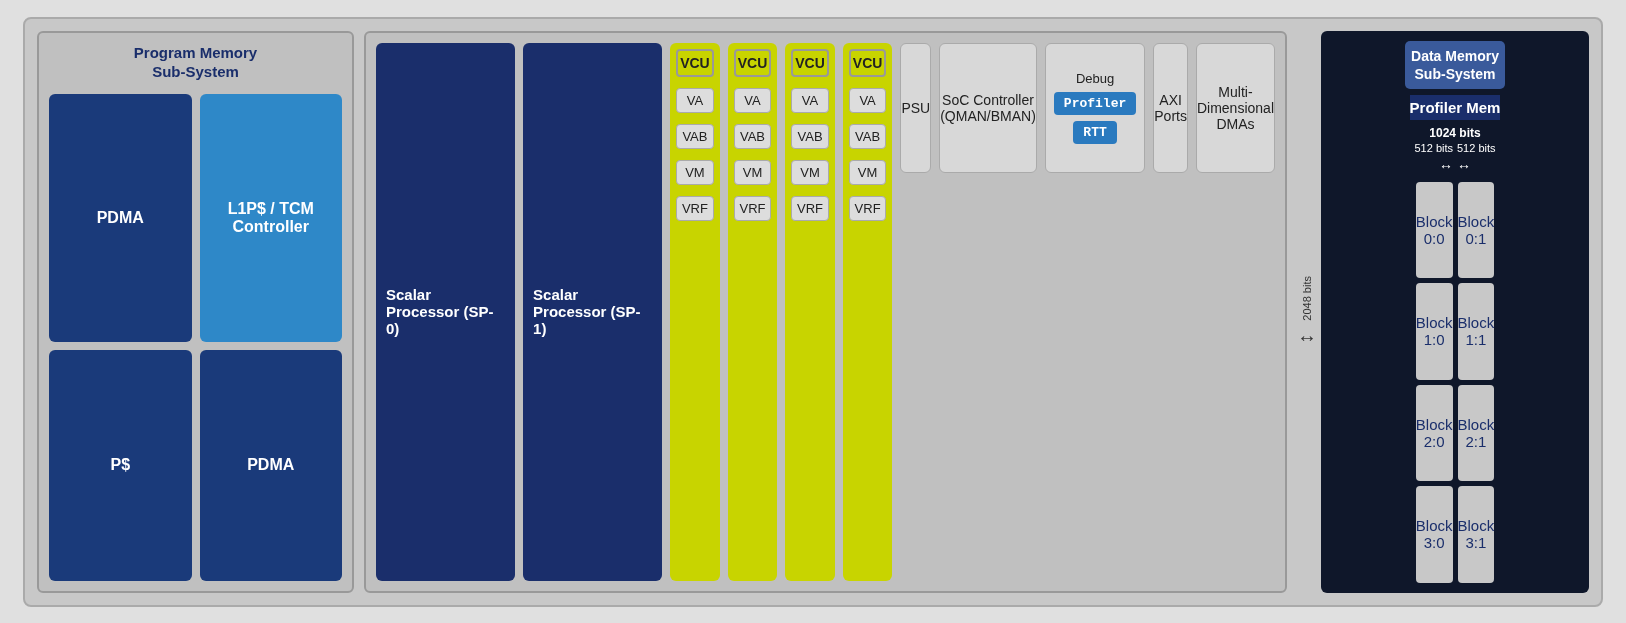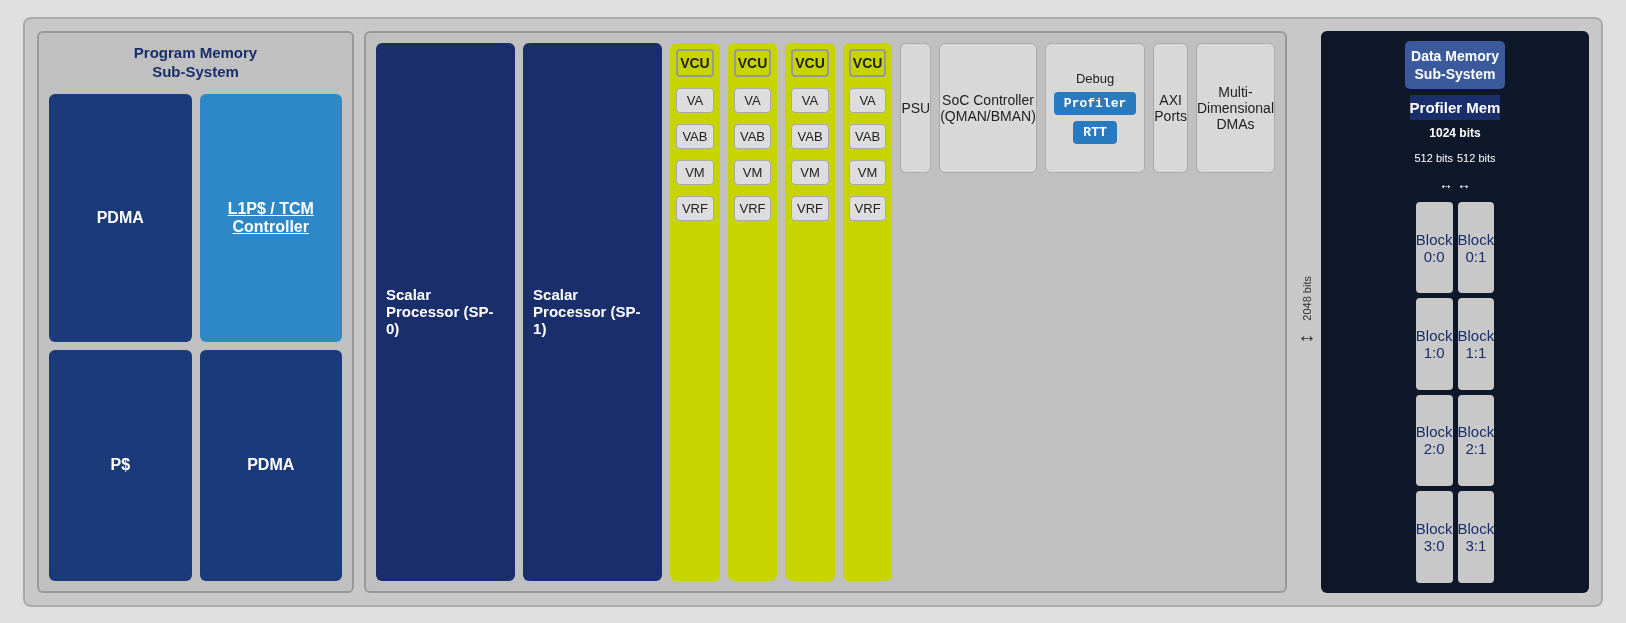--- a/index.html
+++ b/index.html
@@ -220,21 +220,21 @@
       font-size: 15px;
       font-weight: normal;
       text-align: center;
     }
 
     
     .bits-annotation {
       display: flex;
       flex-direction: column;
       align-items: center;
-      gap: 12px;
+      gap: 2px;
       margin-bottom: 4px;
     }
     .bits-1024 {
       color: white;
       font-size: 12px;
       font-weight: bold;
     }
     .bits-512 {
       color: white;
       font-size: 11px;
@@ -246,21 +246,21 @@
 <div class="main-container">
 
   <div class="left-panel">
     <div class="left-panel-title" style="white-space:pre-line;">Program Memory
 Sub-System</div>
     <div class="left-grid">
       <div class="left-block">
         <span>PDMA</span>
       </div>
       <div class="left-block light-blue">
-        <span style="text-align:center;white-space:pre-line;text-decoration:underline;">L1P$ / TCM
+        <span style="text-align:center;white-space:pre-line;">L1P$ / TCM
 Controller</span>
       </div>
       <div class="left-block">
         <span>P$</span>
       </div>
       <div class="left-block">
         <span>PDMA</span>
       </div>
     </div>
   </div>

